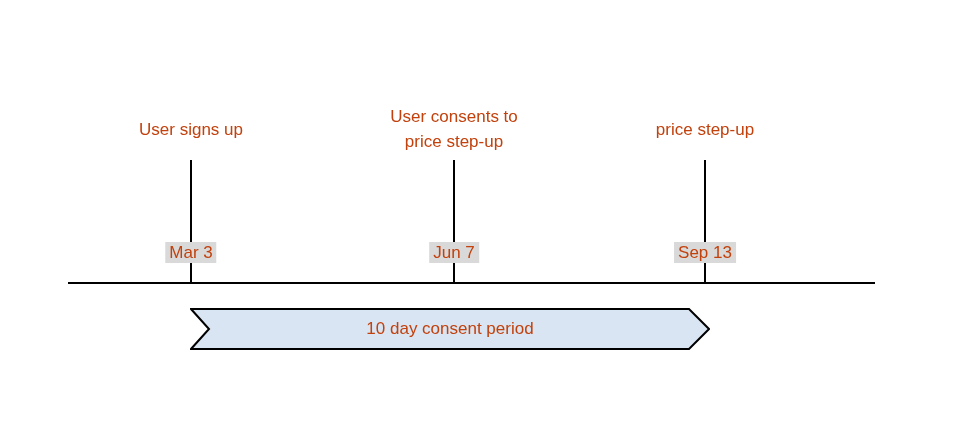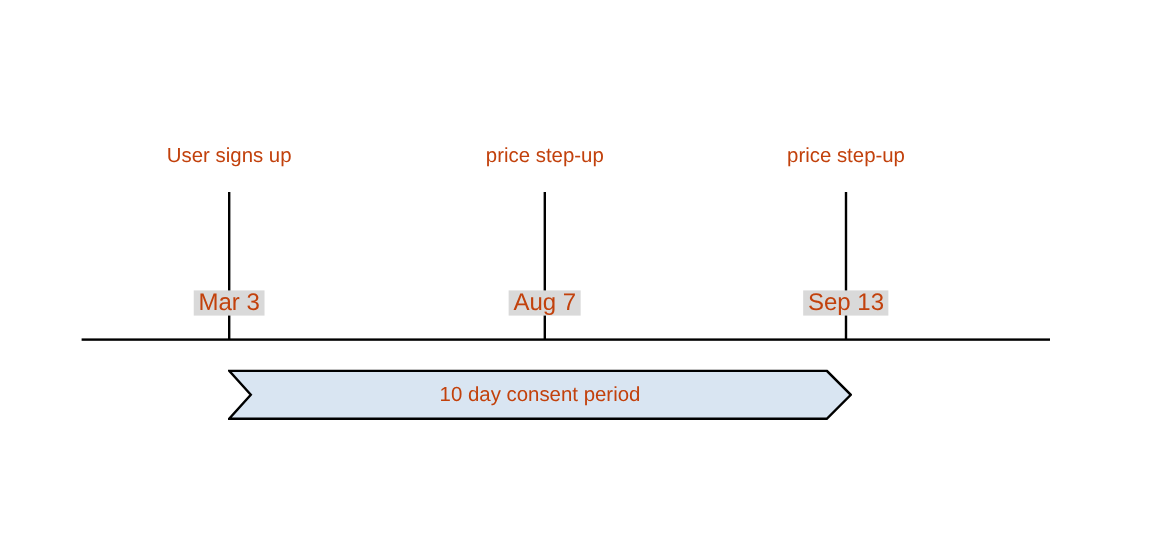--- a/index.html
+++ b/index.html
@@ -46,21 +46,21 @@
     width: 2px;
     height: 123px;
     background: #000000;
   }
   .event-date {
     position: absolute;
     top: 242px;
     left: 0;
     transform: translateX(-50%);
     background: #d9d9d9;
-    font-size: 20px;
+    font-size: 17px;
     line-height: 21px;
     padding: 0 4px;
     white-space: nowrap;
     z-index: 2;
   }
 
   .timeline-line {
     position: absolute;
     left: 68px;
     top: 282px;
@@ -103,24 +103,25 @@
   <div class="event" style="left:191px">
     <div class="event-title">
       <div>User signs up</div>
     </div>
     <div class="event-tick"></div>
     <div class="event-date">Mar 3</div>
   </div>
 
   <div class="event" style="left:454px">
     <div class="event-title">
+      <div>User consents to</div>
       <div>price step-up</div>
     </div>
     <div class="event-tick"></div>
-    <div class="event-date">Aug 7</div>
+    <div class="event-date">Jun 7</div>
   </div>
 
   <div class="event" style="left:705px">
     <div class="event-title">
       <div>price step-up</div>
     </div>
     <div class="event-tick"></div>
     <div class="event-date">Sep 13</div>
   </div>
 

